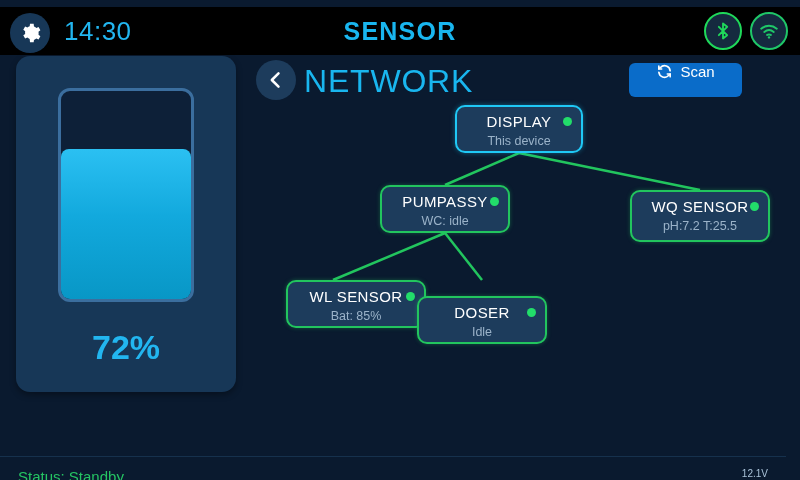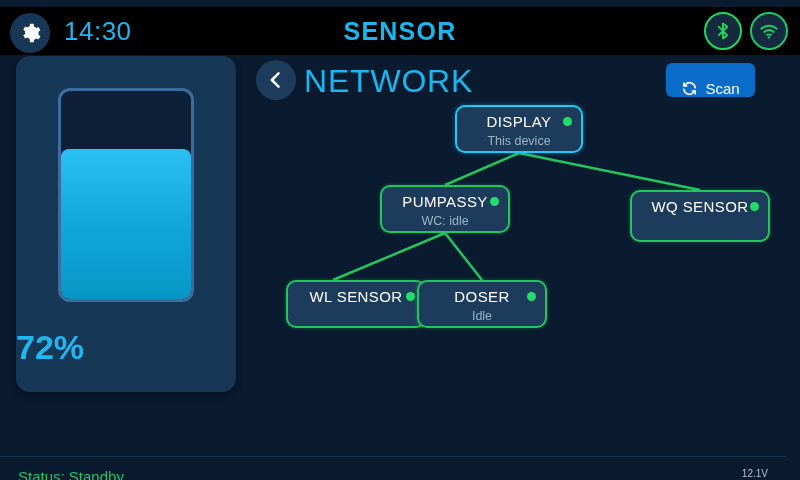--- a/index.html
+++ b/index.html
@@ -55,38 +55,38 @@
     background:#0d2038;
     overflow:hidden;
   }
   #tank-water {
     position:absolute; left:0; bottom:0; width:100%;
     background:linear-gradient(180deg,#2bc0f2 0%,#12a9dd 45%,#0897c6 100%);
     border-radius:8px 8px 7px 7px;
   }
   #tank-pct {
     position:absolute; left:0; top:272px; width:220px;
-    font-size:34px; color:#22b6f0; font-weight:bold;
+    text-align:center; font-size:34px; color:#22b6f0; font-weight:bold;
   }
 
   
   #back-btn {
     position:absolute; left:256px; top:60px; width:40px; height:40px;
     border-radius:50%; background:#1d3c5c;
     display:flex; align-items:center; justify-content:center;
   }
   #back-btn svg { width:20px; height:20px; display:block; }
   #page-title {
     position:absolute; left:304px; top:63px;
     font-size:32px; color:#19b6ef; letter-spacing:0.8px;
   }
   #scan-btn {
-    position:absolute; left:666px; top:63px; width:89px; height:34px;
+    position:absolute; left:629px; top:63px; width:113px; height:34px;
     background:#0a6cc9; border-radius:6px;
-    display:flex; align-items:flex-end; justify-content:center; gap:7px;
+    display:flex; align-items:flex-start; justify-content:center; gap:7px;
   }
   #scan-btn svg { width:17px; height:17px; display:block; }
   #scan-label { font-size:15px; color:#ffffff; }
 
   
   #graph {
     position:absolute; left:250px; top:100px; width:550px; height:240px;
   }
   #edges { position:absolute; left:0; top:0; width:550px; height:240px; }
 
@@ -205,27 +205,29 @@
       <div class="node-sub">This device</div>
       <div class="node-led"></div>
     </div>
     <div class="node" style="left: 130px; top: 85px; width: 130px; height: 48px;">
       <div class="node-name">PUMPASSY</div>
       <div class="node-sub">WC: idle</div>
       <div class="node-led"></div>
     </div>
     <div class="node" style="left: 380px; top: 90px; width: 140px; height: 52px;">
       <div class="node-name">WQ SENSOR</div>
+      <div class="node-sub">pH:7.2 T:25.5</div>
       <div class="node-led"></div>
     </div>
     <div class="node" style="left: 13px; top: 180px; width: 140px; height: 48px; margin-left: 23px;">
       <div class="node-name">WL SENSOR</div>
-      <div class="node-led"></div>
-    </div>
-    <div class="node" style="left: 167px; top: 180px; width: 130px; height: 48px;">
+      <div class="node-sub">Bat: 85%</div>
+      <div class="node-led"></div>
+    </div>
+    <div class="node" style="left: 167px; top: 196px; width: 130px; height: 48px;">
       <div class="node-name">DOSER</div>
       <div class="node-sub">Idle</div>
       <div class="node-led"></div>
     </div>
   </div>
 
 <div id="bottombar">
   <div id="status-text">Status: Standby</div>
   <div id="voltage">12.1V</div>
 </div>

